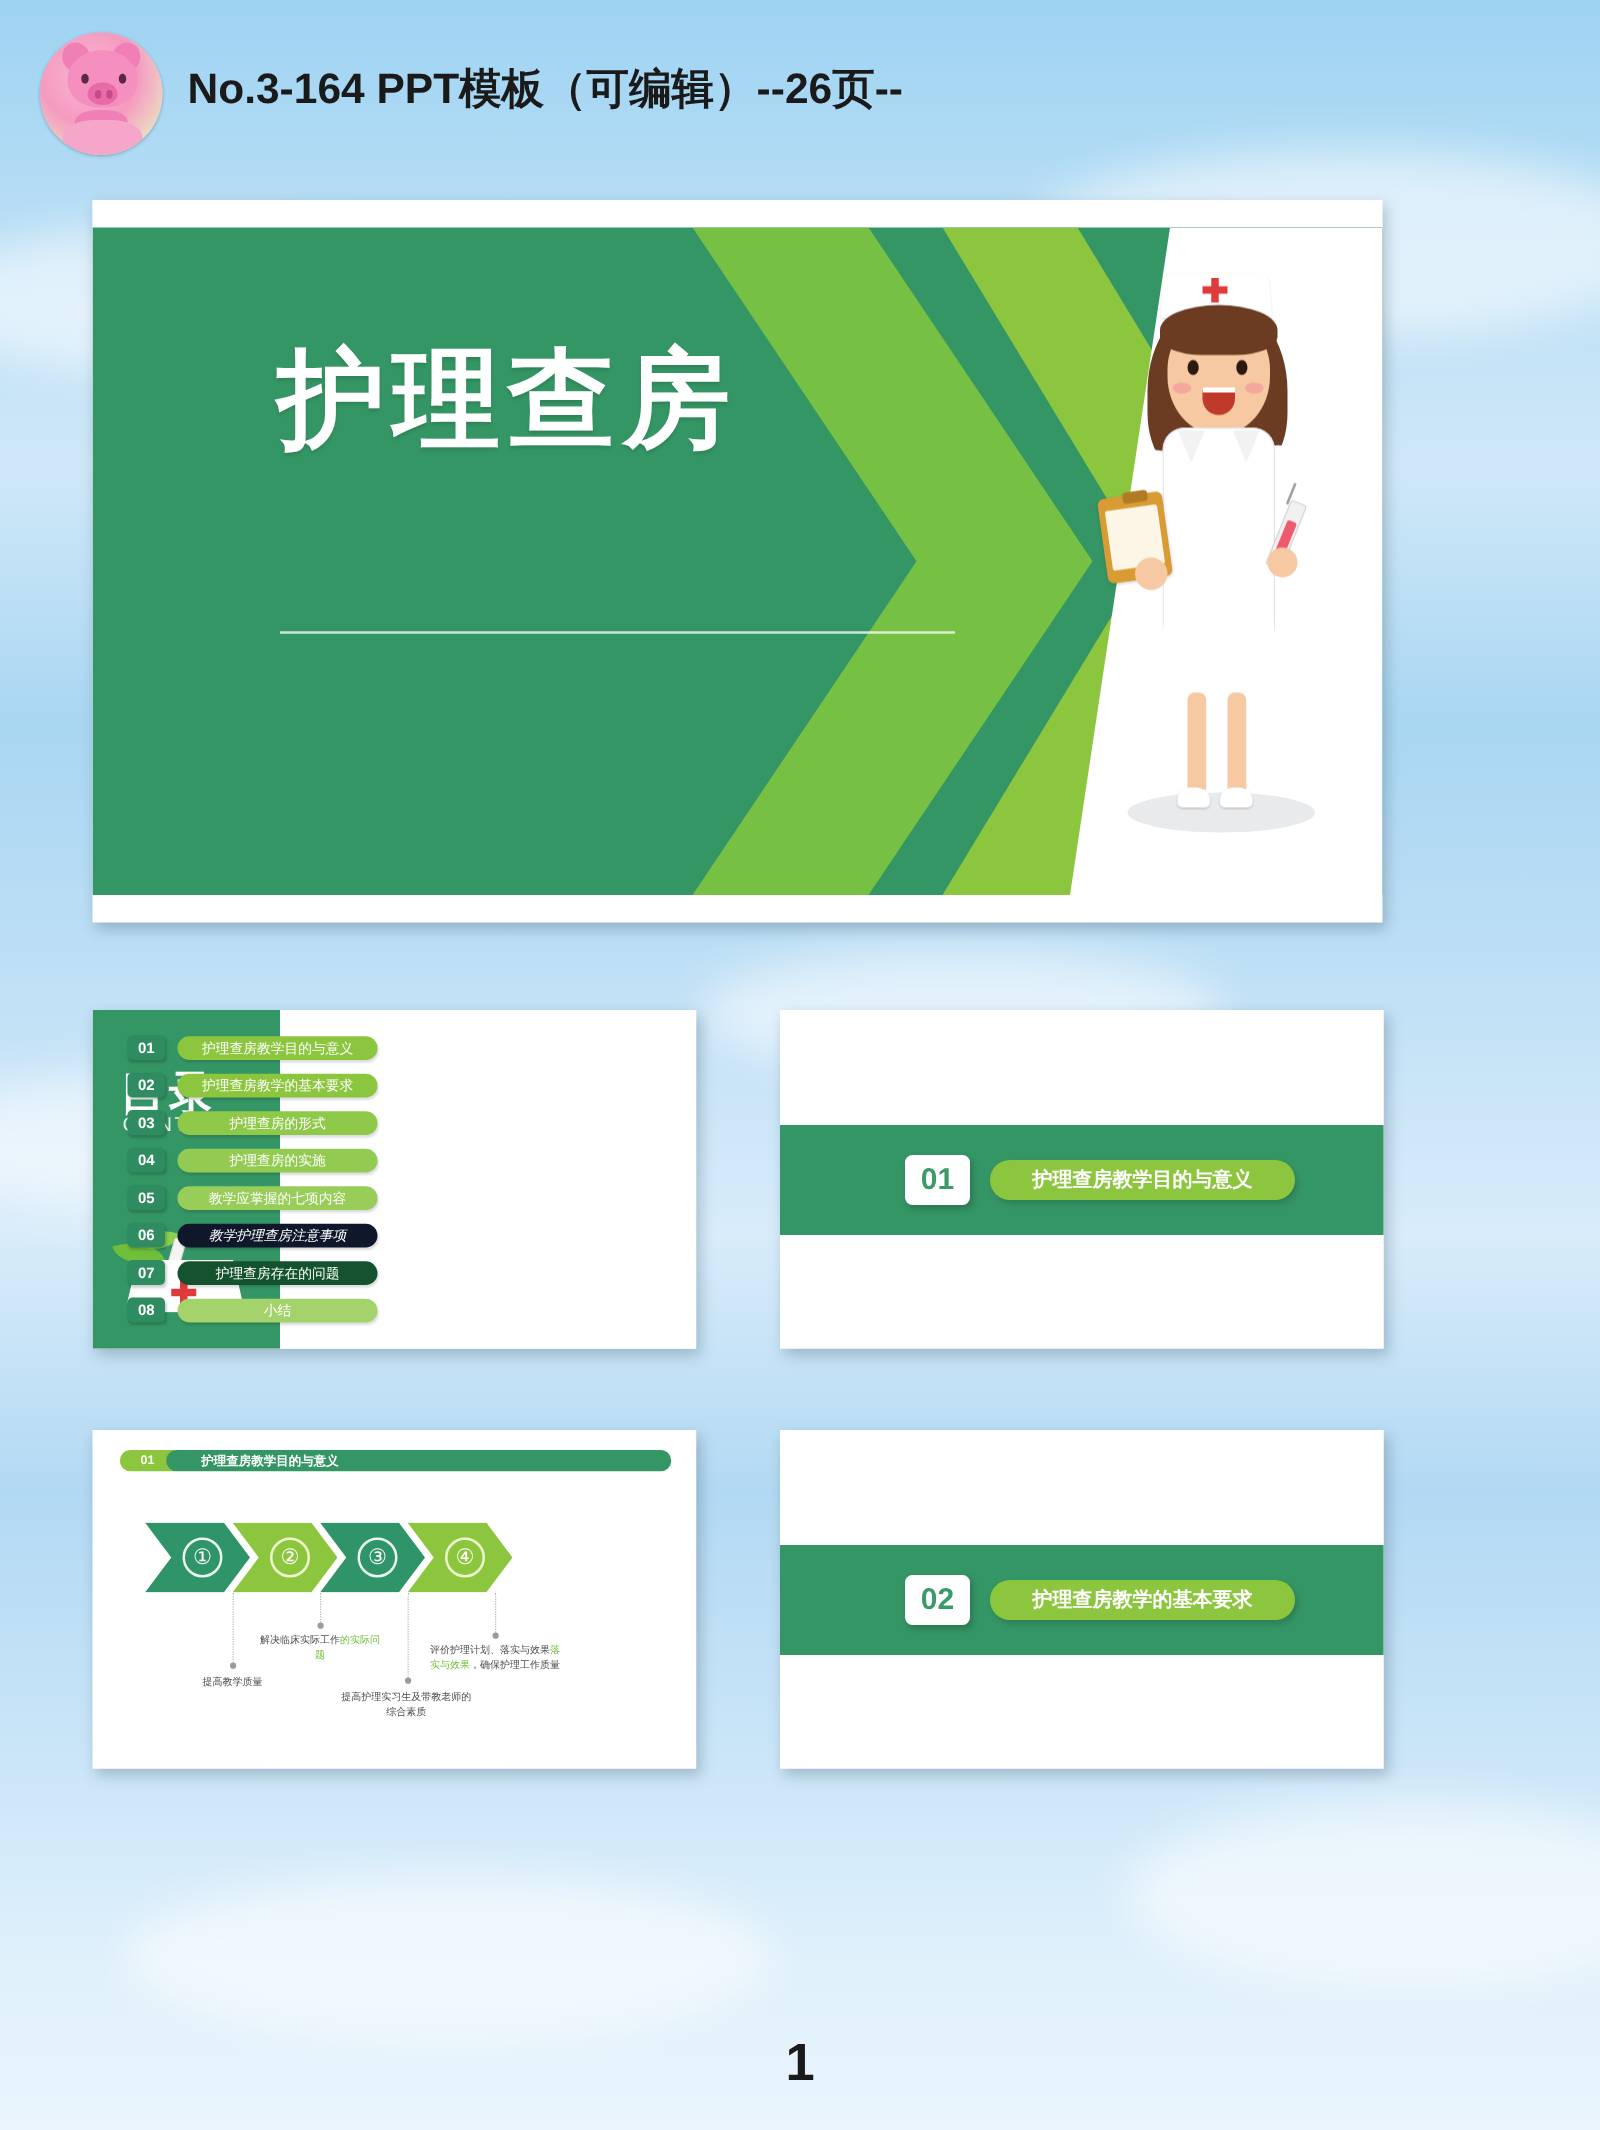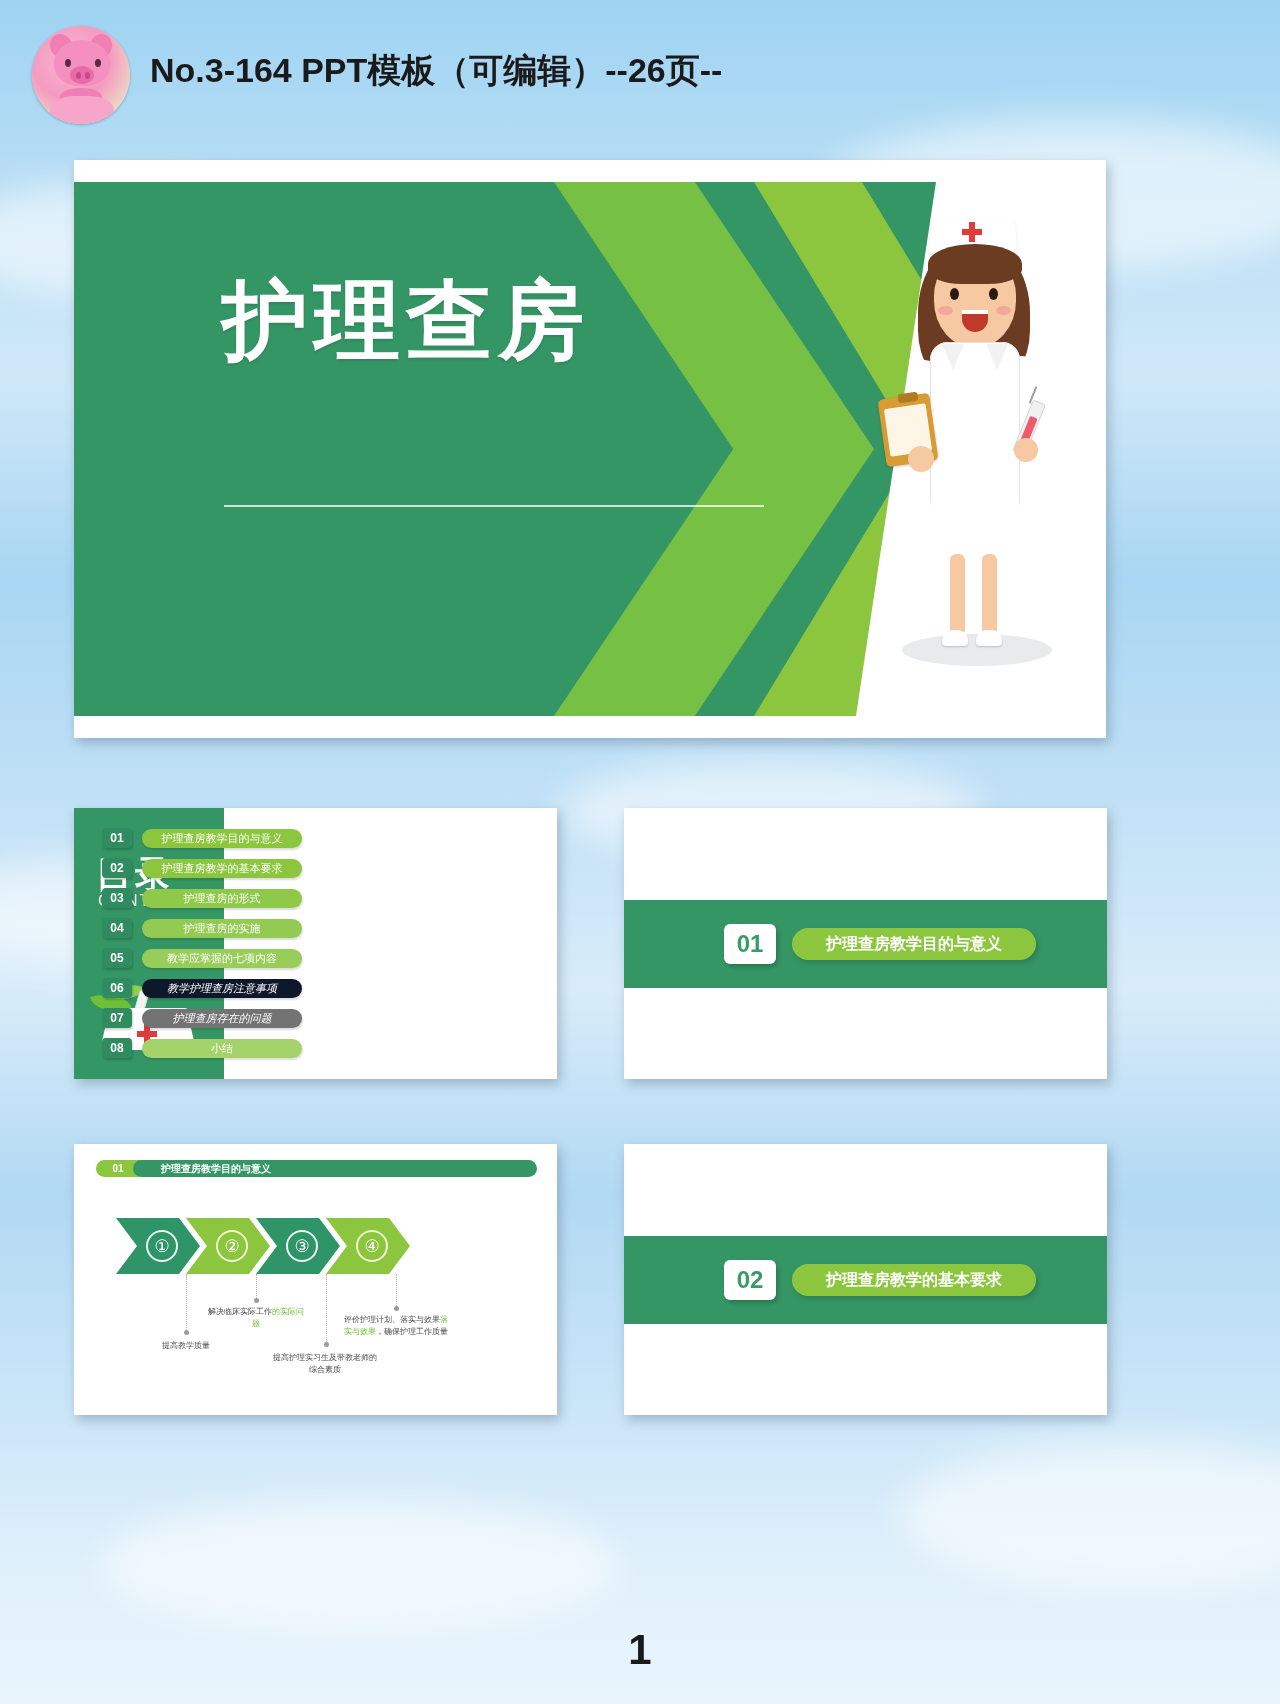--- a/index.html
+++ b/index.html
@@ -525,21 +525,21 @@
   <div class="toc-row" style="top:140px;">
     <div class="toc-num">05</div>
     <div class="toc-pill" style="background:#97cd58;">教学应掌握的七项内容</div>
   </div>
   <div class="toc-row" style="top:170px;">
     <div class="toc-num">06</div>
     <div class="toc-pill" style="background:#0f172a;font-style:italic;">教学护理查房注意事项</div>
   </div>
   <div class="toc-row" style="top:200px;">
     <div class="toc-num">07</div>
-    <div class="toc-pill" style="background:#737373;font-style:italic;">护理查房存在的问题</div>
+    <div class="toc-pill" style="background:#14532d;">护理查房存在的问题</div>
   </div>
   <div class="toc-row" style="top:230px;text-align:center;">
     <div class="toc-num">08</div>
     <div class="toc-pill" style="background:#a3d36a;">小结</div>
   </div>
 </div>
 
 <div class="slide" id="slide-sec1">
   <div class="sec-band" style="top:92px;"></div>
   <div class="sec-inner" style="left:100px; top:116px;">

